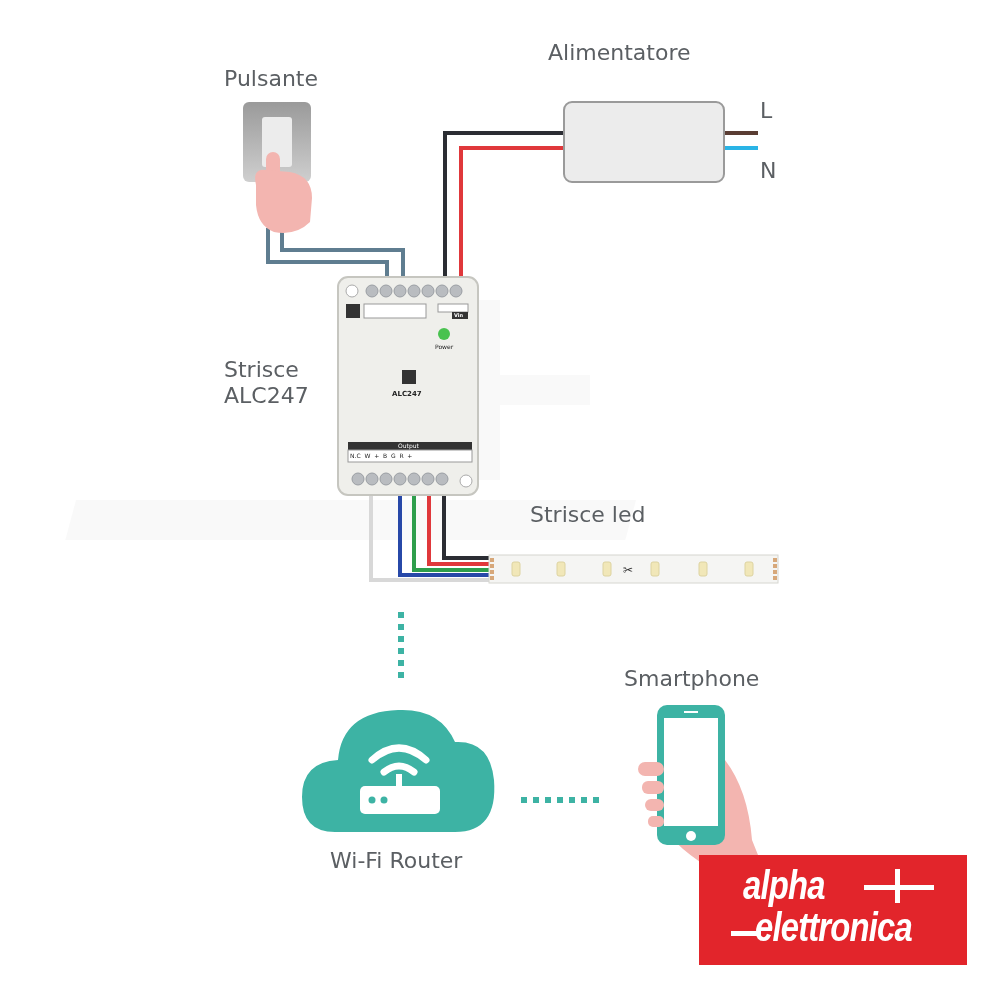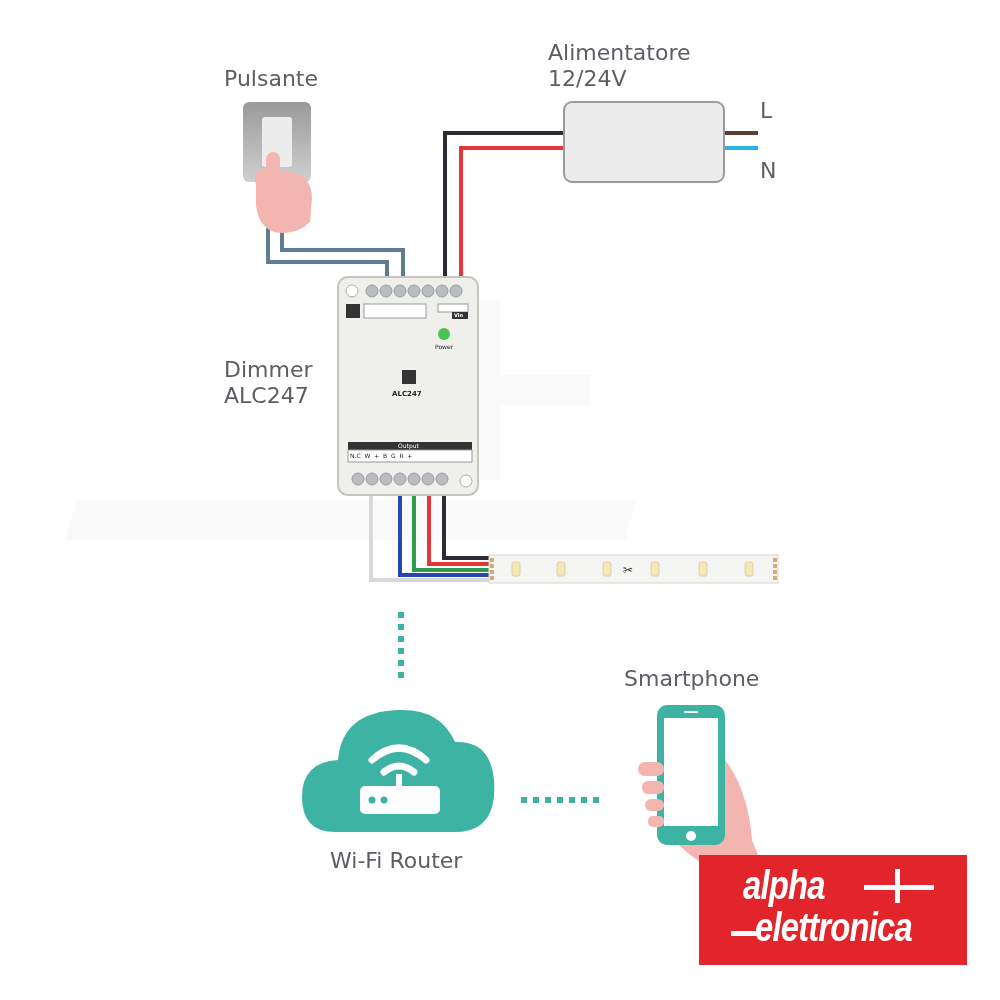--- a/index.html
+++ b/index.html
@@ -176,31 +176,31 @@
 <div class="dev-text" style="left:392px;top:390px;">ALC247</div>
 <div class="dev-text" style="left:435px;top:343px;font-weight:normal;font-size:6px;">Power</div>
 <div class="dev-text" style="left:398px;top:442px;color:#fff;font-size:6px;font-weight:normal;">Output</div>
 <div class="dev-text" style="left:350px;top:452px;font-size:6px;font-weight:normal;white-space:pre;">N.C  W  +  B  G  R  +</div>
 <div class="dev-text" style="left:454px;top:312px;color:#fff;font-size:5px;">Vin</div>
 
 <div class="label" style="left:224px;top:66px;">Pulsante</div>
 
 <div class="label center" style="left:548px;top:40px;width:190px;">
   <div>Alimentatore</div>
-  <div>12/24V</div>
 </div>
 <div class="label" style="left:760px;top:98px;">L</div>
 <div class="label" style="left:760px;top:158px;">N</div>
 
 <div class="label" style="left:224px;top:357px;">
-  <div>Dimmer</div>
+  <div>Strisce</div>
   <div>ALC247</div>
 </div>
 
 <div class="label center" style="left:530px;top:502px;width:200px;">
+  <div>Strisce led</div>
 </div>
 
 <div class="label" style="left:612px;top:666px;margin-left:12px;">Smartphone</div>
 <div class="label" style="left:330px;top:848px;">Wi-Fi Router</div>
 
 <div class="logo">
   <div class="l1">alpha</div>
   <div class="bar1"></div>
   <div class="bar1v"></div>
   <div class="bar2"></div>

